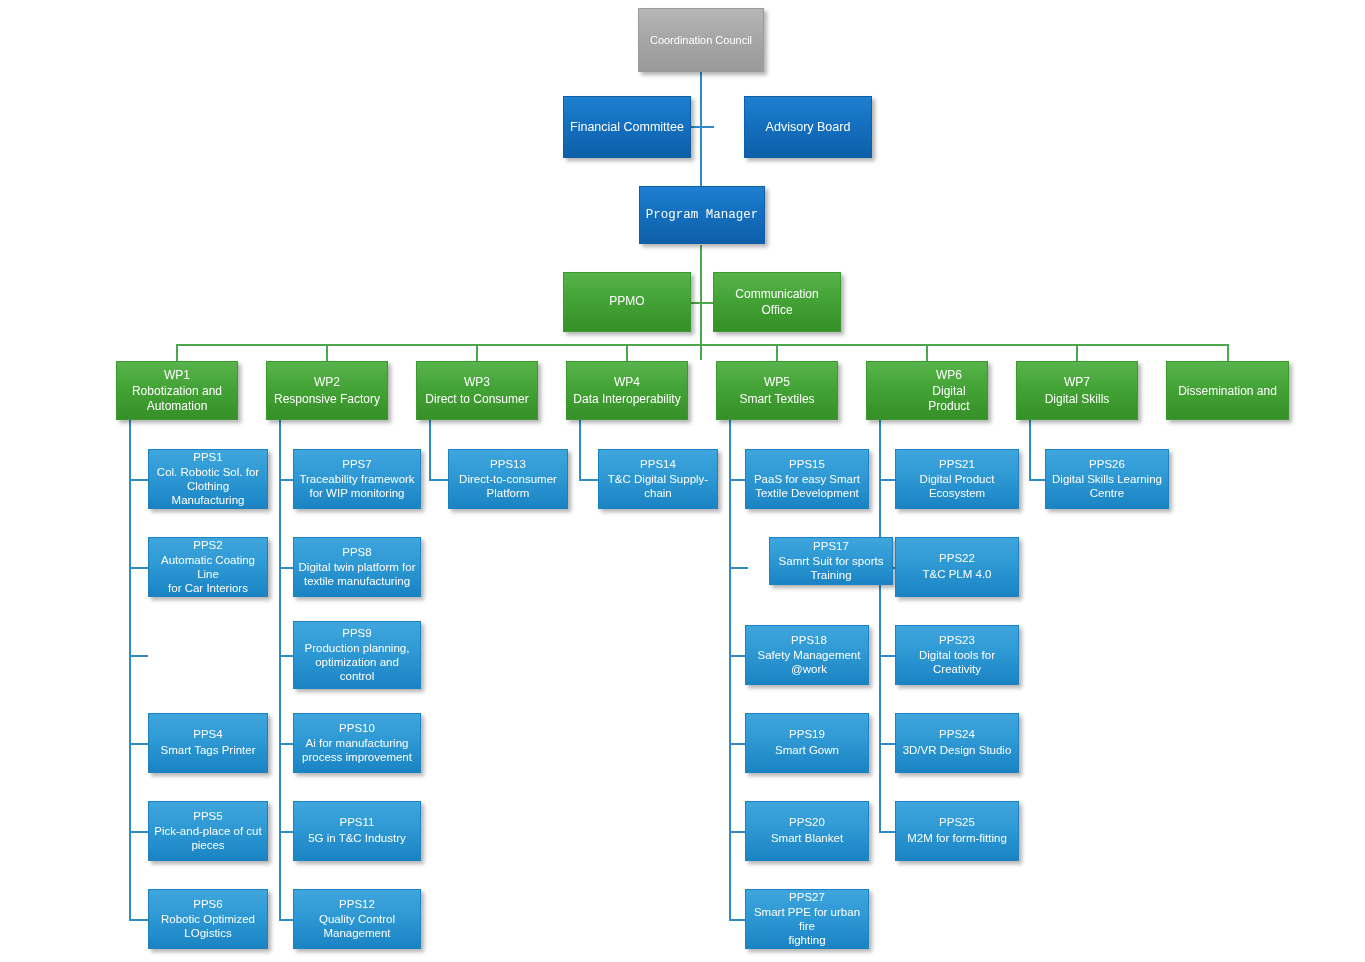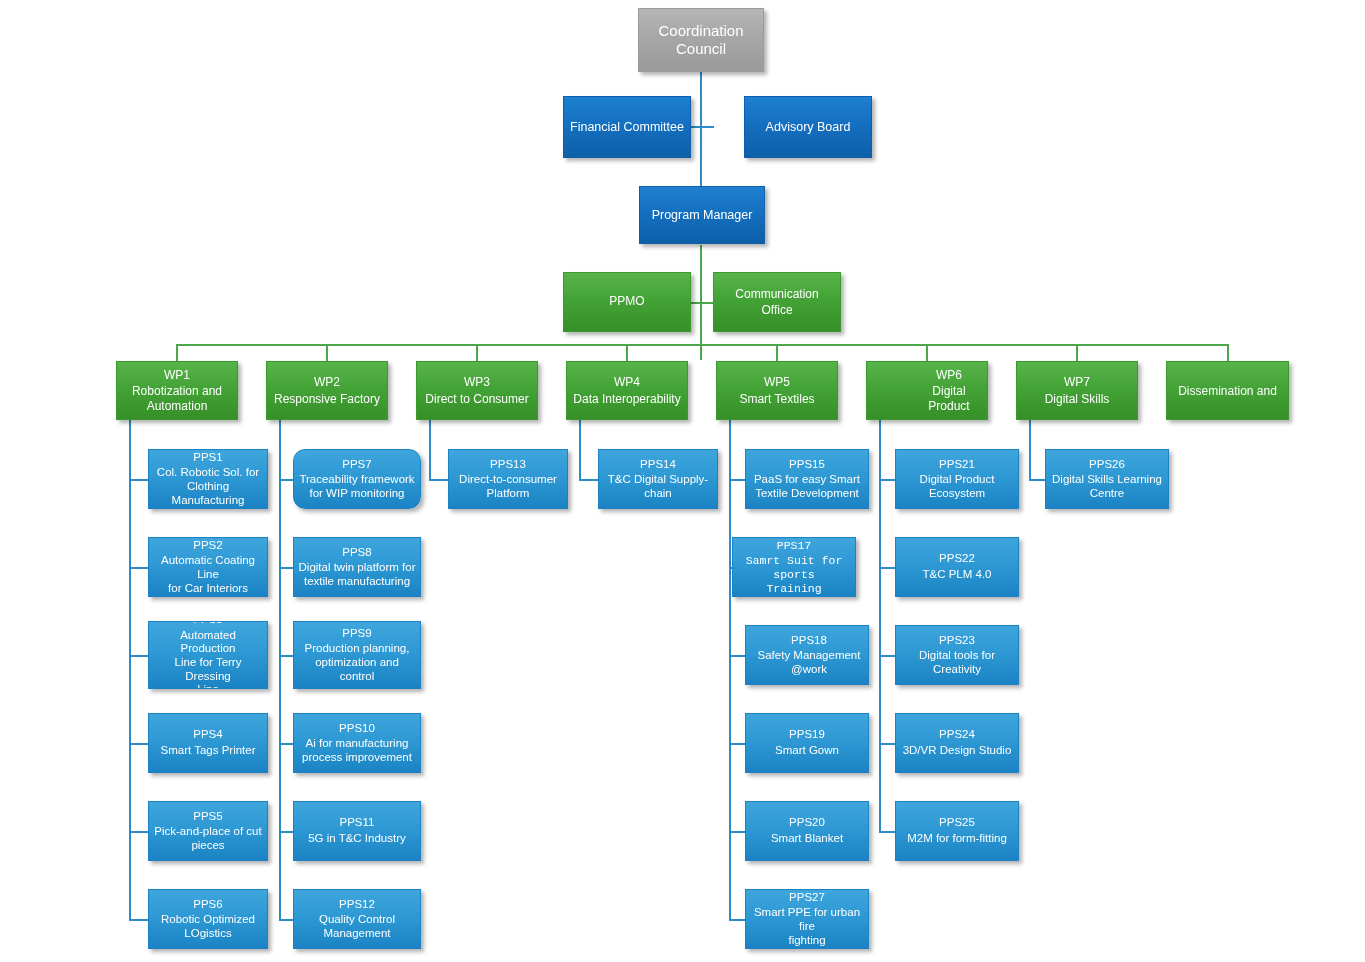--- a/index.html
+++ b/index.html
@@ -37,21 +37,21 @@
     box-shadow:3px 3px 4px rgba(0,0,0,.30);
     overflow:hidden;
   }
   .node .ttl{font-weight:400;}
   .node .sub{font-weight:400;}
 
   
   .n-grey{
     background:linear-gradient(180deg,#b6b6b6 0%,#a7a7a7 45%,#9a9a9a 100%);
     border:1px solid #9b9b9b;
-    font-size:15px;
+    font-size:11px;
   }
   
   .n-blue{
     background:linear-gradient(180deg,#1f7fd0 0%,#1470c0 45%,#0e5fa8 100%);
     border:1px solid #0e5fa8;
     font-size:12.5px;
   }
   
   .n-green{
     background:linear-gradient(180deg,#57b44a 0%,#44a336 45%,#359027 100%);
@@ -136,21 +136,21 @@
   </div>
 
   <div class="node n-blue" style="left:563px;top:96px;width:128px;height:62px;">
     <span class="ttl">Financial Committee</span>
   </div>
 
   <div class="node n-blue" style="left:713px;top:96px;width:128px;height:62px;margin-left:31px;">
     <span class="ttl">Advisory Board</span>
   </div>
 
-  <div class="node n-blue" style="left:639px;top:186px;width:126px;height:58px;">
+  <div class="node n-blue" style="left:639px;top:186px;width:126px;height:58px;font-family:Liberation Mono, monospace;">
     <span class="ttl">Program Manager</span>
   </div>
 
   <div class="node n-green" style="left:563px;top:272px;width:128px;height:60px;">
     <span class="ttl">PPMO</span>
   </div>
 
   <div class="node n-green" style="left:713px;top:272px;width:128px;height:60px;">
     <span class="ttl">Communication</span>
     <span class="sub">Office</span>
@@ -201,42 +201,36 @@
   <div class="node n-lblue" style="left:148px;top:449px;width:120px;height:60px;">
     <span class="ttl">PPS1</span>
     <span class="sub">Col. Robotic Sol. for</span>
     <span class="sub">Clothing Manufacturing</span>
   </div>
   <div class="node n-lblue" style="left:148px;top:537px;width:120px;height:60px;">
     <span class="ttl">PPS2</span>
     <span class="sub">Automatic Coating Line</span>
     <span class="sub">for Car Interiors</span>
   </div>
-  <div class="node n-lblue" style="left:148px;top:621px;width:120px;height:68px;">
-    <span class="ttl">PPS3</span>
-    <span class="sub">Automated Production</span>
-    <span class="sub">Line for Terry Dressing</span>
-    <span class="sub">Line</span>
-  </div>
   <div class="node n-lblue" style="left:148px;top:713px;width:120px;height:60px;">
     <span class="ttl">PPS4</span>
     <span class="sub">Smart Tags Printer</span>
   </div>
   <div class="node n-lblue" style="left:148px;top:801px;width:120px;height:60px;">
     <span class="ttl">PPS5</span>
     <span class="sub">Pick-and-place of cut</span>
     <span class="sub">pieces</span>
   </div>
   <div class="node n-lblue" style="left:148px;top:889px;width:120px;height:60px;">
     <span class="ttl">PPS6</span>
     <span class="sub">Robotic Optimized</span>
     <span class="sub">LOgistics</span>
   </div>
 
-  <div class="node n-lblue" style="left:293px;top:449px;width:128px;height:60px;border-radius:12px;">
+  <div class="node n-lblue" style="left:293px;top:449px;width:128px;height:60px;">
     <span class="ttl">PPS7</span>
     <span class="sub">Traceability framework</span>
     <span class="sub">for WIP monitoring</span>
   </div>
   <div class="node n-lblue" style="left:293px;top:537px;width:128px;height:60px;">
     <span class="ttl">PPS8</span>
     <span class="sub">Digital twin platform for</span>
     <span class="sub">textile manufacturing</span>
   </div>
   <div class="node n-lblue" style="left:293px;top:621px;width:128px;height:68px;">
@@ -270,21 +264,21 @@
     <span class="ttl">PPS14</span>
     <span class="sub">T&amp;C Digital Supply-</span>
     <span class="sub">chain</span>
   </div>
 
   <div class="node n-lblue" style="left:745px;top:449px;width:124px;height:60px;">
     <span class="ttl">PPS15</span>
     <span class="sub">PaaS for easy Smart</span>
     <span class="sub">Textile Development</span>
   </div>
-  <div class="node n-lblue" style="left:732px;top:537px;width:124px;height:60px;font-family:Liberation Mono, monospace;">
+  <div class="node n-lblue" style="left:769px;top:537px;width:124px;height:48px;">
     <span class="ttl">PPS17</span>
     <span class="sub">Samrt Suit for sports</span>
     <span class="sub">Training</span>
   </div>
   <div class="node n-lblue" style="left:745px;top:625px;width:124px;height:60px;padding-left:8px;">
     <span class="ttl">PPS18</span>
     <span class="sub">Safety Management</span>
     <span class="sub">@work</span>
   </div>
   <div class="node n-lblue" style="left:745px;top:713px;width:124px;height:60px;text-align:center;">

